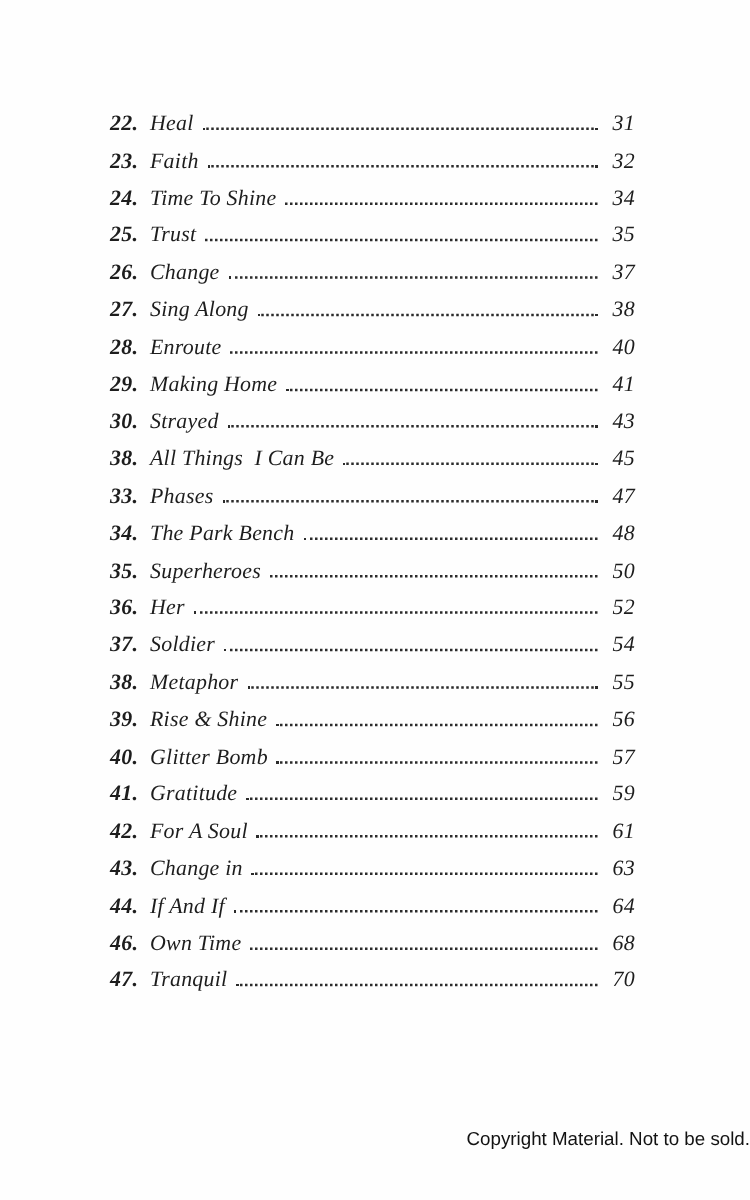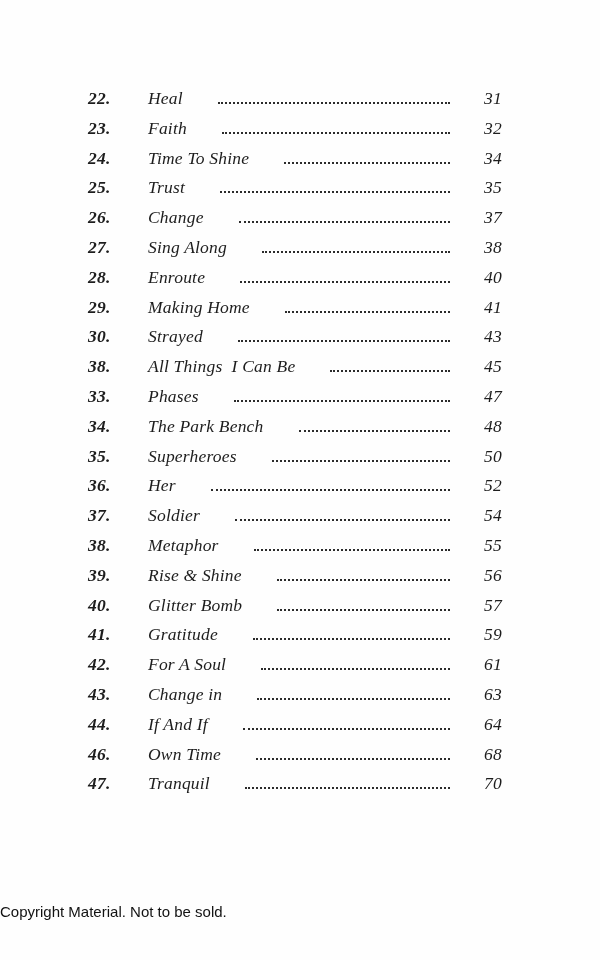--- a/index.html
+++ b/index.html
@@ -26,21 +26,20 @@
     width: 420px; 
   }
   .toc-row {
     display: flex;
     align-items: baseline;
     height: 29.8px;
     font-style: italic;
     font-size: 17.5px;
     color: #1d1d1d;
     letter-spacing: 0.2px;
-    gap: 28px;
   }
   .num {
     flex: 0 0 auto;
     width: 32px;
     font-weight: 700;
     font-style: italic;
   }
   .title {
     flex: 0 0 auto;
     white-space: pre;
@@ -50,29 +49,29 @@
     flex: 1 1 auto;
     border-bottom: 2px dotted #2b2b2b;
     margin-left: 4px;
     margin-right: 6px;
     min-width: 12px;
     height: 0;
   }
   .pagenum {
     flex: 0 0 auto;
     min-width: 24px;
-    text-align: left;
+    text-align: right;
     font-style: italic;
   }
   .footer {
     position: absolute;
     left: 0;
     right: 0;
     top: 903px;
-    text-align: left;
+    text-align: right;
     font-family: "Liberation Sans", sans-serif;
     font-size: 15px;
     color: #121212;
   }
 </style>
 </head>
 <body>
 
 <div class="page">
   <div class="toc">

